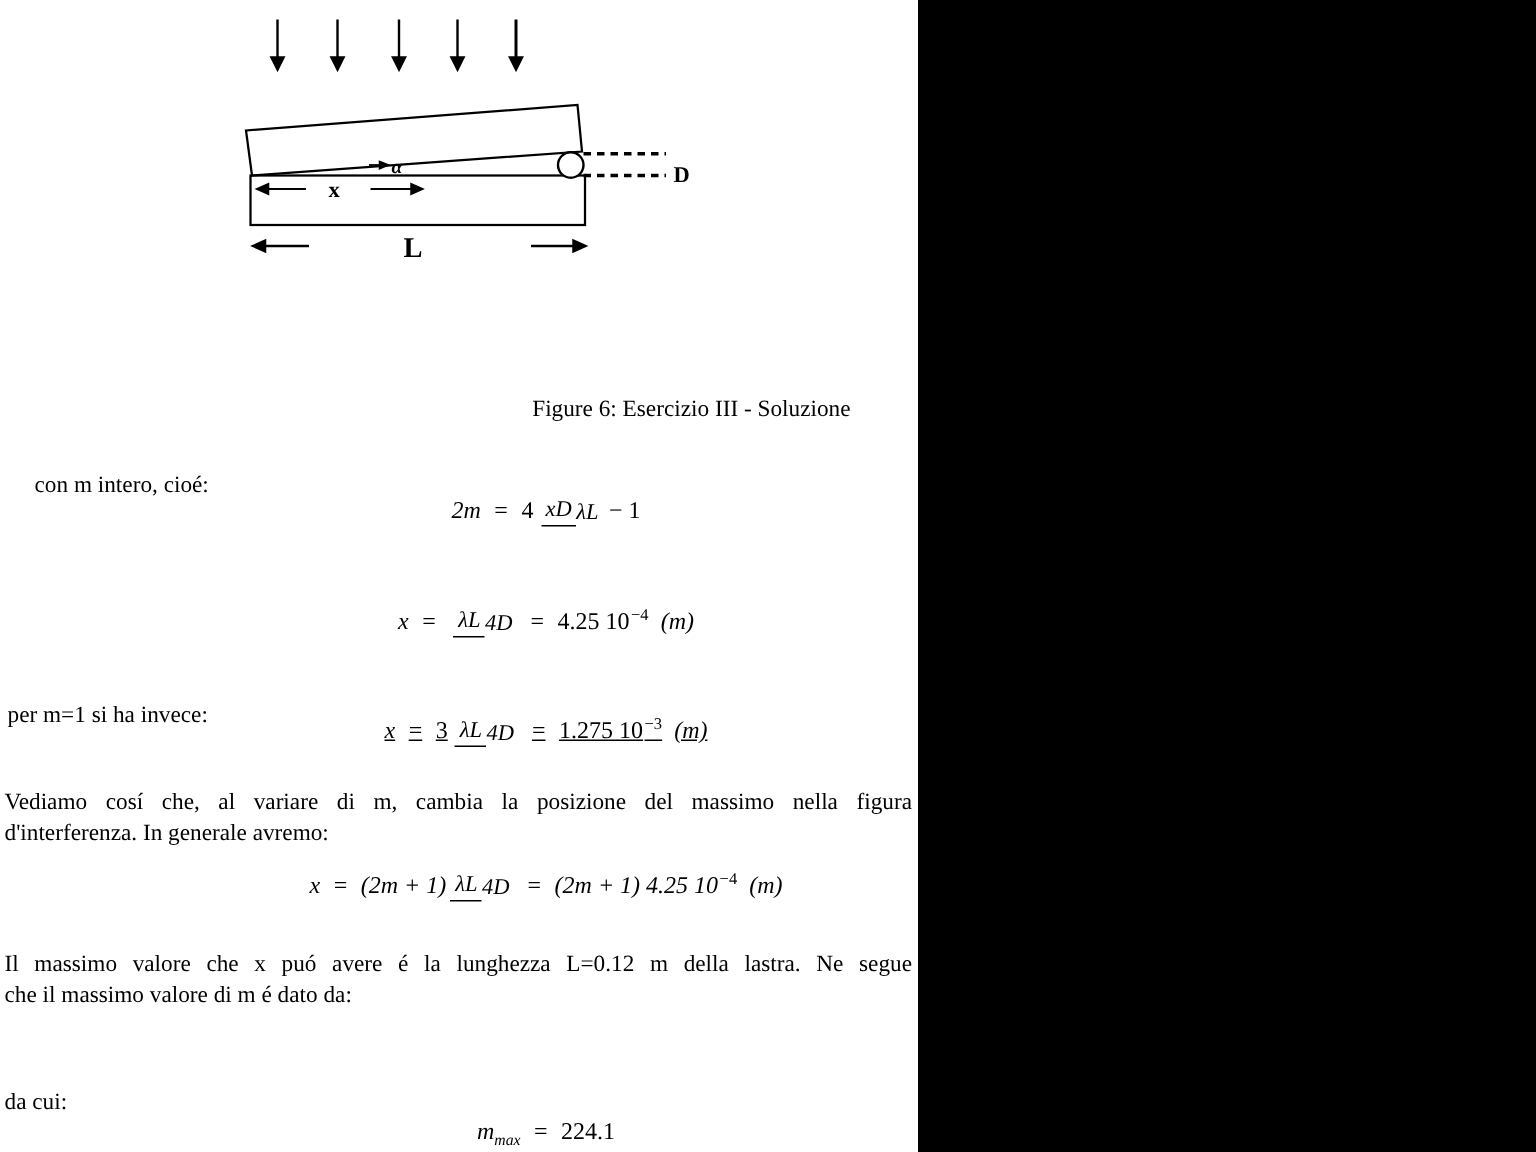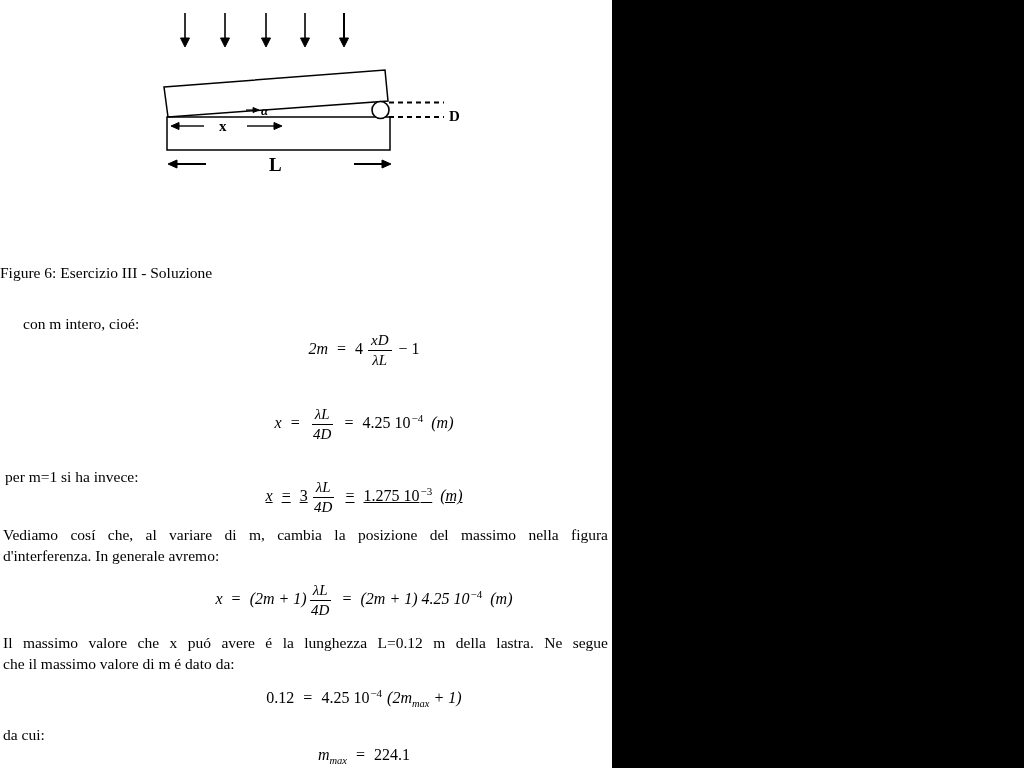--- a/index.html
+++ b/index.html
@@ -6,34 +6,34 @@
   body{
     width:1024px;height:768px;overflow:hidden;
     background:#ffffff;
     font-family:"Liberation Serif","DejaVu Serif",serif;
     color:#000;
     position:relative;
   }
   .page{position:absolute;left:0;top:0;width:1024px;height:768px;background:#fff;}
   .black-strip{position:absolute;left:612px;top:0;width:412px;height:768px;background:#000;}
   .fig-svg{position:absolute;left:0;top:0;width:512px;height:190px;}
-  .caption{position:absolute;left:0;top:264px;width:567px;text-align:left;font-size:15.5px;}
+  .caption{position:absolute;left:0;top:264px;width:567px;text-align:right;font-size:15.5px;}
   .line{position:absolute;font-size:15.5px;white-space:pre;}
   .para{position:absolute;left:3px;width:605px;font-size:15.5px;line-height:21px;}
   .jline{text-align:justify;text-align-last:justify;white-space:normal;}
   .eq{
     position:absolute;left:0;width:728px;text-align:center;
     font-size:16px;
   }
   .mi{font-style:italic;}
   .rm{font-style:normal;}
   .rel{margin:0 9px;font-style:normal;}
   .coef{margin-right:2px;}
   .frac{
-    display:inline-flex;flex-direction:column;align-items:center;
+    display:inline-flex;flex-direction:row;align-items:center;
     vertical-align:middle;margin:0 3px;line-height:1.15;
   }
   .frac .fnum{padding:0 3px 1px 3px;border-bottom:1.4px solid #000;font-size:15px;}
   .frac .fden{padding-top:1px;font-size:15px;}
   sup.exp{font-size:11px;font-style:normal;vertical-align:super;line-height:0;margin-left:1px;}
   sub.ssub{font-size:10.5px;font-style:italic;vertical-align:sub;line-height:0;}
   .unit{margin-left:8px;}
 </style>
 </head>
 <body>
@@ -128,23 +128,20 @@
         <span class="fnum mi">λL</span>
         <span class="fden mi">4D</span>
       </span><span class="rel">=</span><span class="mi">(2m + 1) 4.25 10</span><sup class="exp">−4</sup><span class="mi unit">(m)</span>
   </div>
 
   <div class="para" style="top:632px;">
     <div class="jline">Il massimo valore che x puó avere é la lunghezza L=0.12 m della lastra. Ne segue</div>
     <div>che il massimo valore di m é dato da:</div>
   </div>
 
-  <div class="eq" style="top:689px;">
-    <span class="rm">0.12</span><span class="rel">=</span><span class="rm">4.25 10</span><sup class="exp">−4</sup><span class="mi" style="margin-left:5px;">(2m</span><sub class="ssub">max</sub><span class="mi"> + 1)</span>
-  </div>
 
   <div class="line" style="left:3px;top:726px;">da cui:</div>
 
   <div class="eq" style="top:746px;">
     <span class="mi">m</span><sub class="ssub">max</sub><span class="rel">=</span><span class="rm">224.1</span>
   </div>
 
   <div class="black-strip"></div>
 </div>
 

